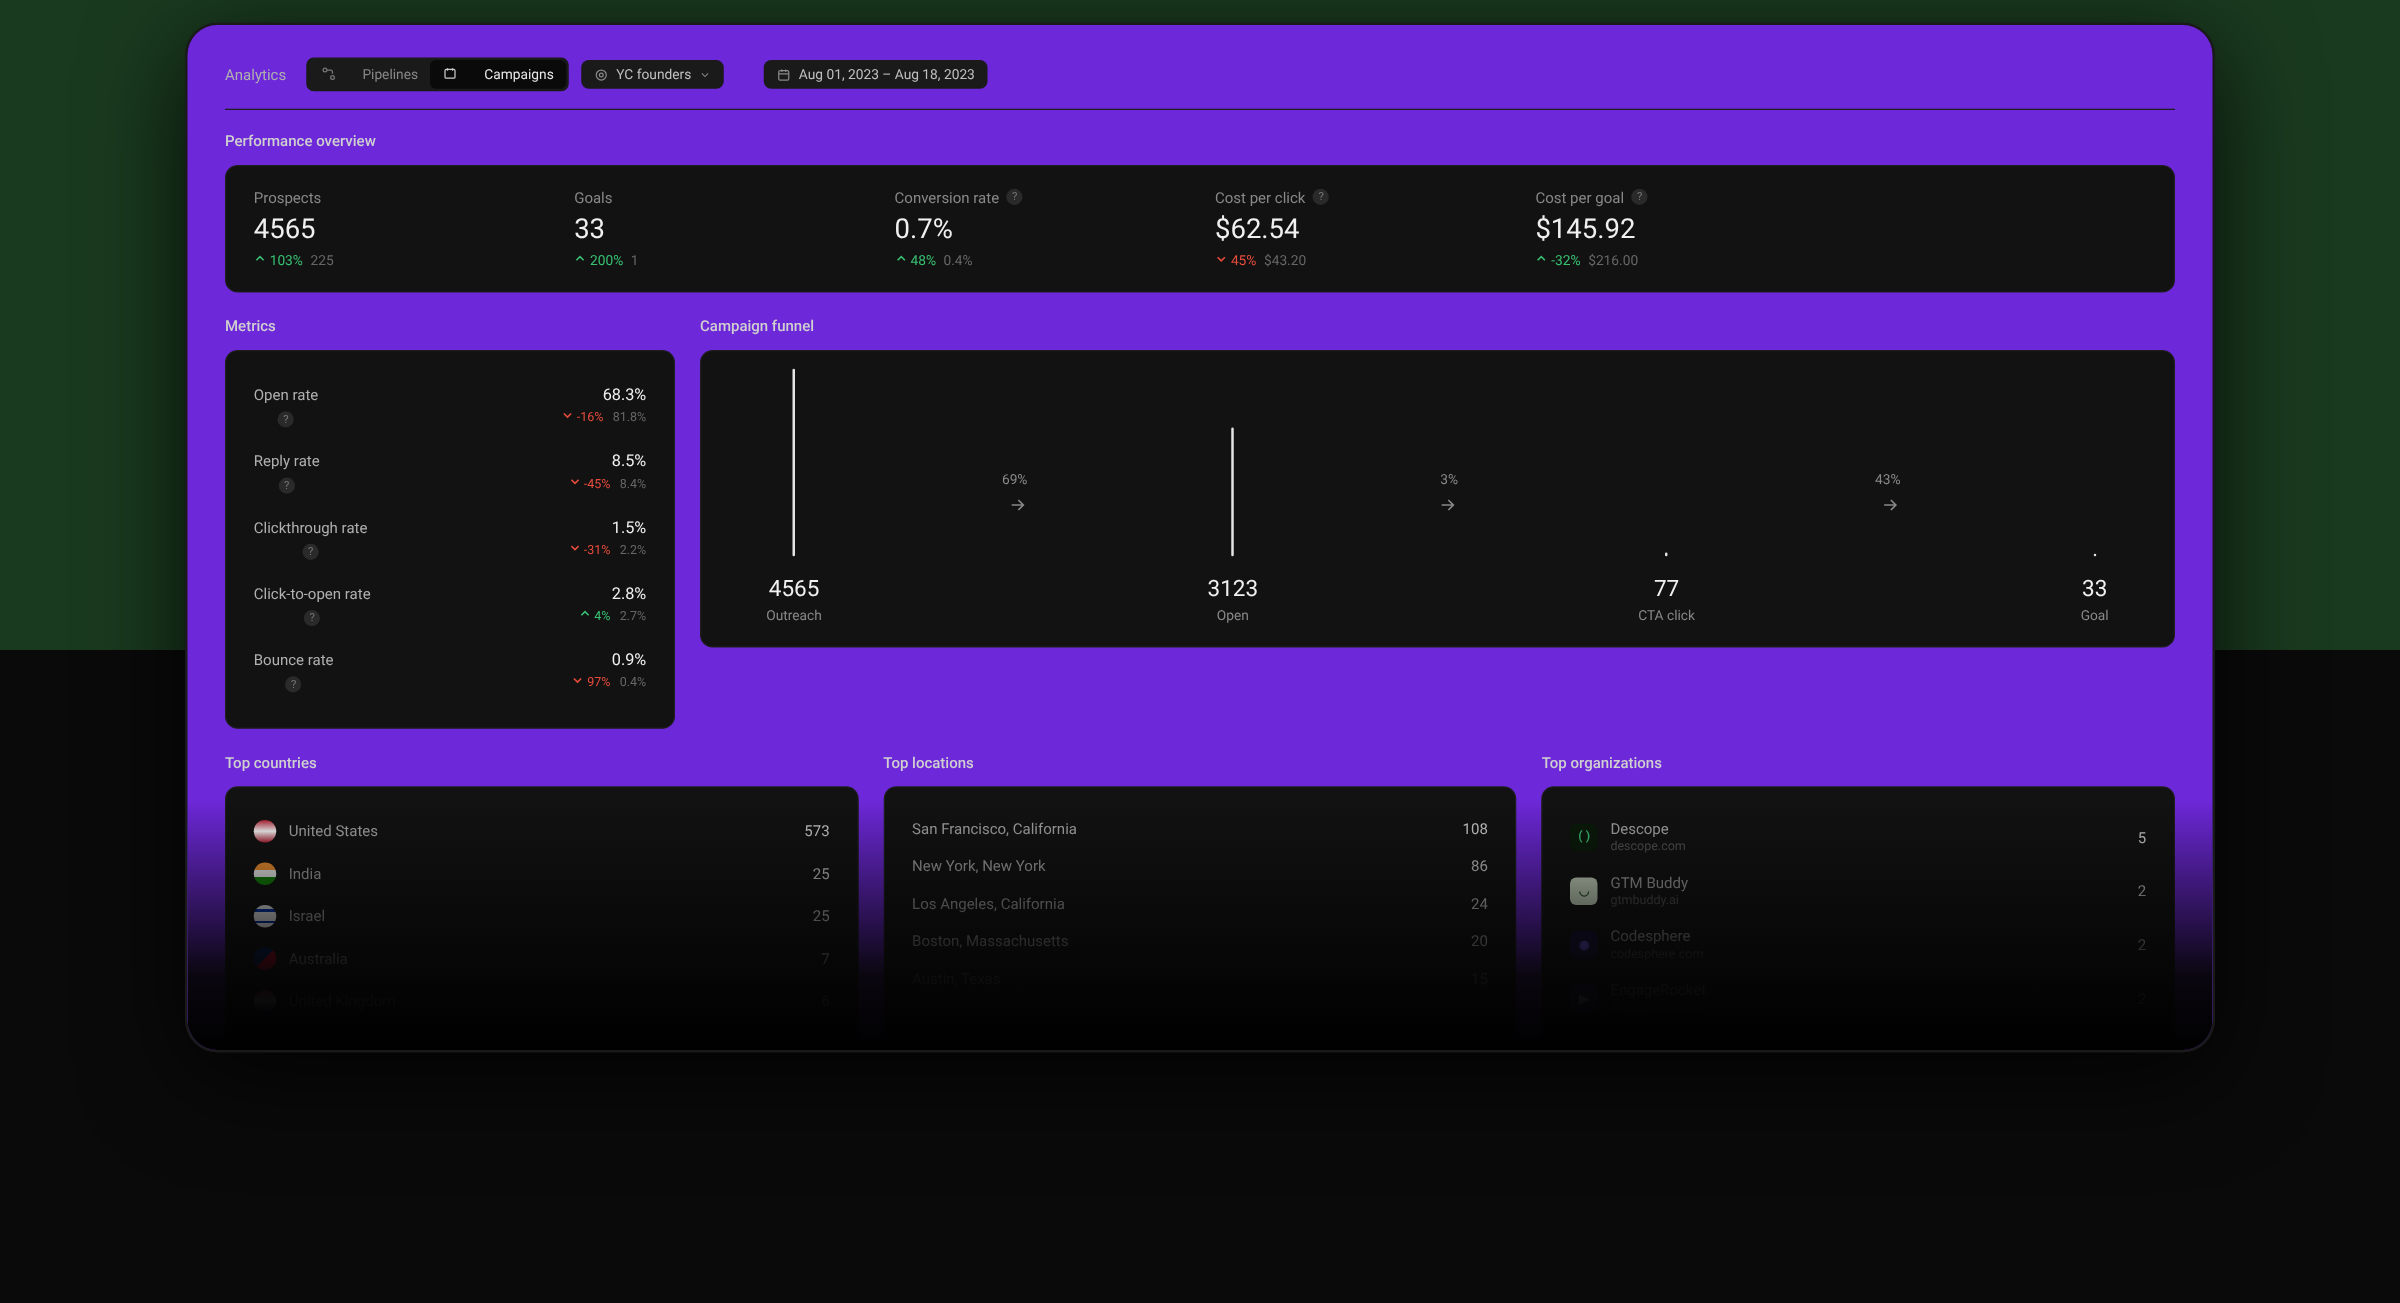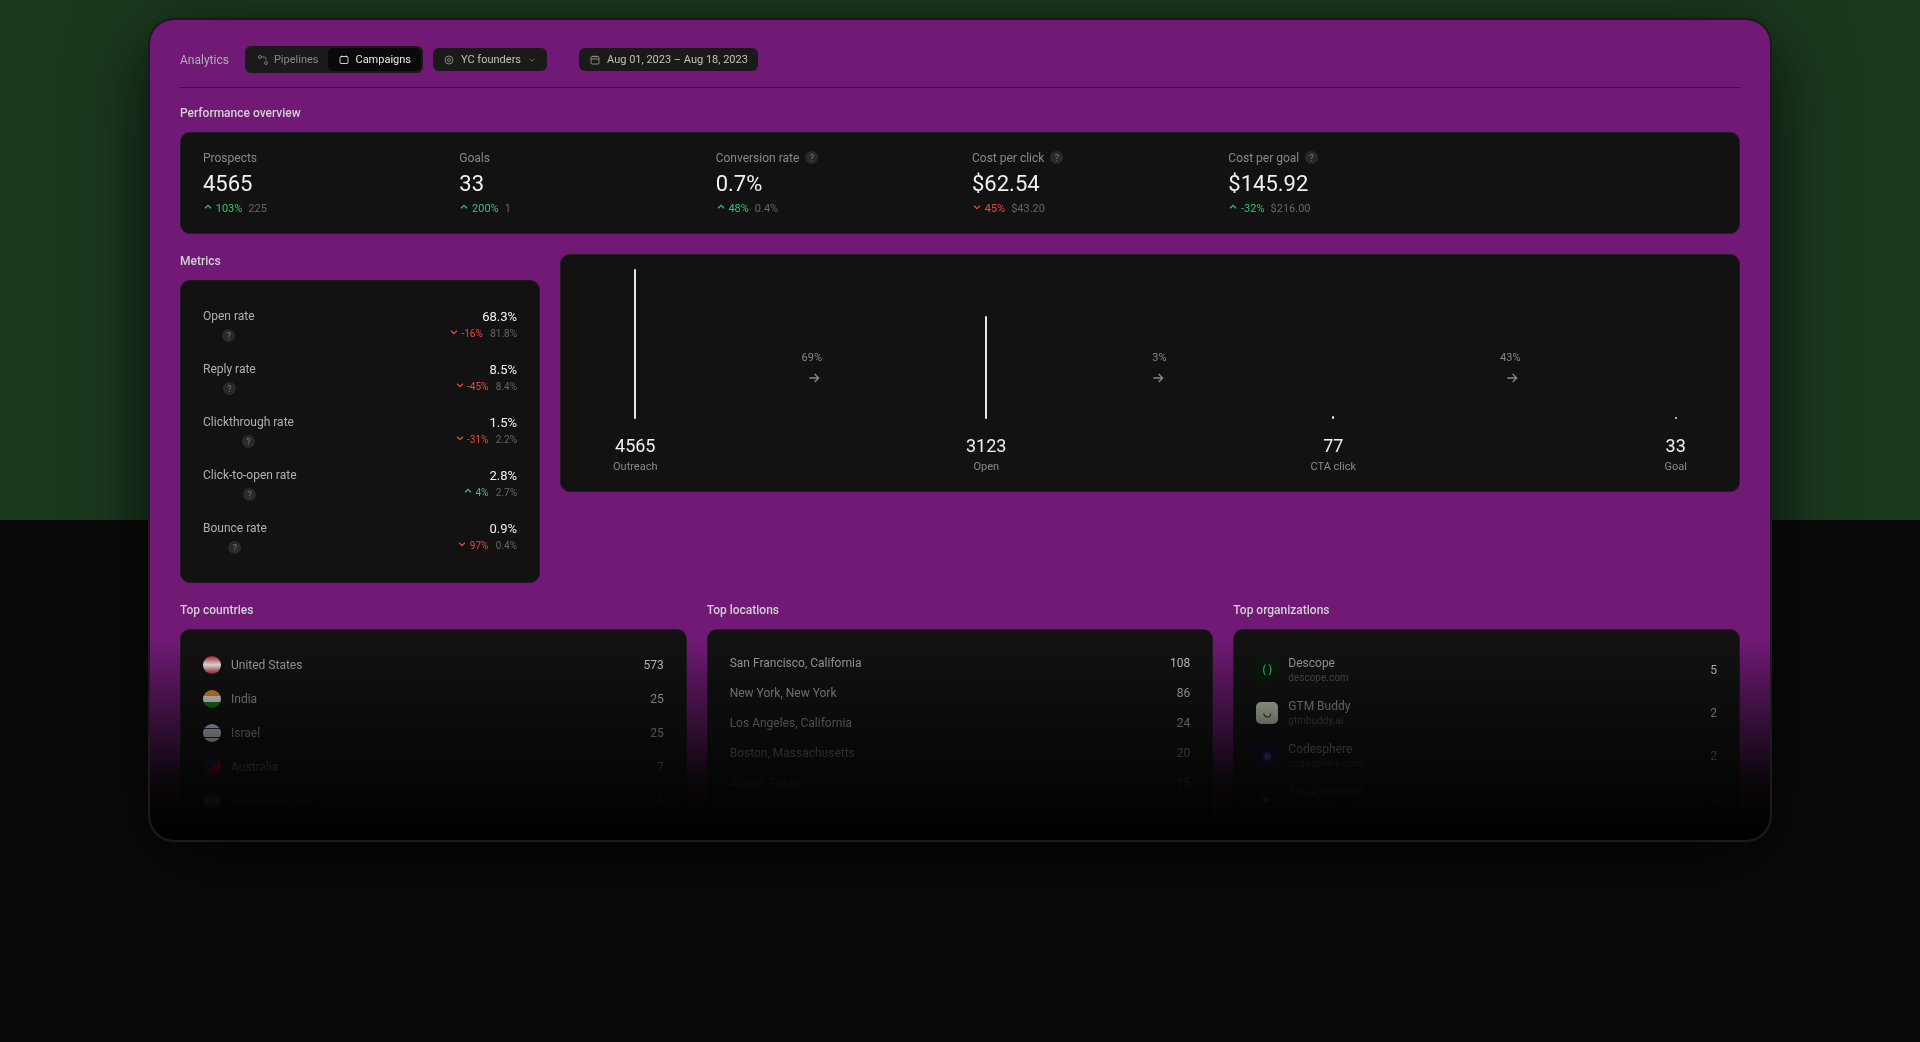--- a/index.html
+++ b/index.html
@@ -10,21 +10,21 @@
     font-size: 13px;
     min-height: 1042px;
     position: relative;
   }
   .device-frame {
     position: absolute;
     top: 20px;
     left: 150px;
     right: 150px;
     height: 820px;
-    background: #701a75;
+    background: #6d28d9;
     border-radius: 24px;
     padding: 20px 30px;
     overflow: hidden;
     box-shadow: 0 0 0 2px #1a1a1a, 0 20px 80px rgba(0,0,0,0.8);
   }
   .green-bg {
     position: fixed;
     top: 0; left: 0; right: 0;
     height: 520px;
     background: #1a3a1f;
@@ -45,22 +45,22 @@
     border-radius: 6px;
     padding: 2px;
   }
   .toggle-item {
     padding: 5px 10px;
     font-size: 11px;
     color: #888;
     border-radius: 5px;
     cursor: pointer;
     display: inline-flex;
-    align-items: flex-end;
-    gap: 5px;
+    align-items: flex-start;
+    gap: 21px;
   }
   .toggle-item.active { background: #0a0a0a; color: #e8e8e8; }
   .pill {
     display: inline-flex;
     align-items: center;
     gap: 6px;
     padding: 5px 10px;
     background: #1a1a1a;
     border-radius: 6px;
     font-size: 11px;
@@ -365,20 +365,21 @@
         <span class="delta-down"><svg width="10" height="10" viewBox="0 0 24 24" fill="none" stroke="currentColor" stroke-width="3">
                     <path d="M5 9l7 7 7-7"></path>
                   </svg> 97%</span>
         <span class="delta-sub">&nbsp;&nbsp;0.4%</span>
       </div>
     </div>
           </div>
         </div>
     </div>
     <div>
+      <div class="section-title">Campaign funnel</div>
       <div class="card">
         <div class="funnel" id="funnel">
             <div class="funnel-step">
     <div class="funnel-bar" style="height:150px"></div>
     <div class="funnel-num">4565</div>
     <div class="funnel-lbl">Outreach</div>
             </div>
             <div class="funnel-conn">
       <span>69%</span>
       <svg class="arrow-svg" viewBox="0 0 24 24" fill="none" stroke="#888" stroke-width="2">

